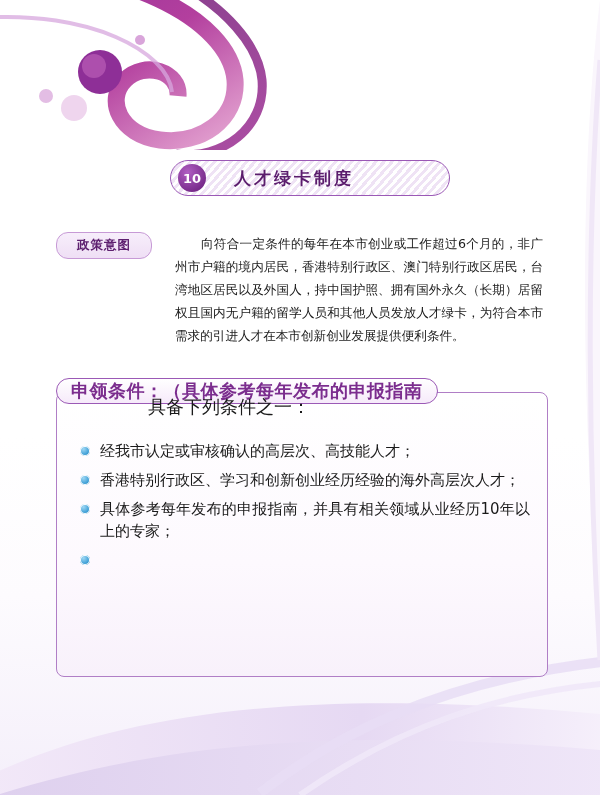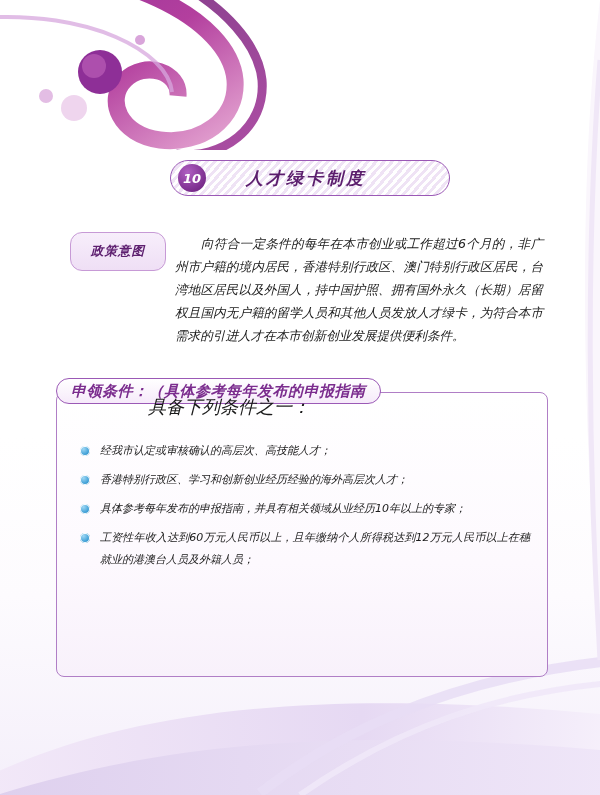--- a/index.html
+++ b/index.html
@@ -12,21 +12,20 @@
     font-family: "DejaVu Sans", "Liberation Sans", sans-serif;
     background: #ffffff;
     overflow: hidden;
   }
   .page {
     position: relative;
     width: 600px;
     height: 795px;
     background: linear-gradient(180deg, #ffffff 0%, #ffffff 55%, #fdfbfe 75%, #f4effa 100%);
     overflow: hidden;
-    font-style: italic;
   }
 
   
   .deco-top {
     position: absolute;
     top: 0;
     left: 0;
     width: 330px;
     height: 150px;
     overflow: hidden;
@@ -92,30 +91,29 @@
   .title-text {
     position: absolute;
     left: 64px;
     top: 0;
     height: 36px;
     line-height: 36px;
     font-size: 17px;
     font-weight: bold;
     color: #5b1d6d;
     letter-spacing: 3px;
-    margin-left: 12px;
   }
 
   
   .intent-label {
     position: absolute;
-    left: 70px;
+    left: 56px;
     top: 232px;
     width: 96px;
-    height: 39px;
+    height: 27px;
     border: 1px solid #c79ad6;
     border-radius: 12px;
     background: linear-gradient(180deg, #f7eefb 0%, #efdff5 100%);
     color: #5e2070;
     font-size: 12.5px;
     font-weight: bold;
     display: flex;
     align-items: center;
     justify-content: center;
     letter-spacing: 1px;
@@ -148,21 +146,21 @@
   .cond-header {
     position: absolute;
     left: 56px;
     top: 378px;
     height: 26px;
     padding: 0 14px;
     border: 1.2px solid #9b59b6;
     border-radius: 13px;
     background: linear-gradient(180deg, #ffffff 0%, #f6eafa 100%);
     color: #7b2d8e;
-    font-size: 15px;
+    font-size: 18px;
     font-weight: bold;
     display: flex;
     align-items: center;
     box-sizing: border-box;
     letter-spacing: 0.5px;
   }
   .cond-intro {
     position: absolute;
     left: 148px;
     top: 396px;
@@ -173,21 +171,21 @@
   .cond-list {
     position: absolute;
     left: 78px;
     top: 440px;
     width: 452px;
   }
   .cond-item {
     position: relative;
     padding-left: 22px;
     margin-bottom: 7px;
-    font-size: 11px;
+    font-size: 15px;
     line-height: 22px;
     color: #1a1a1a;
     text-align: justify;
   }
   .cond-item .bullet {
     position: absolute;
     left: 2px;
     top: 6px;
     width: 10px;
     height: 10px;
@@ -279,17 +277,16 @@
       <span>具体参考每年发布的申报指南，并具有相关领域从业经历10年以上的专家；</span>
     </div>
     <div class="cond-item">
       <span class="bullet"></span>
     </div>
     <div class="cond-item">
       <span class="bullet"></span>
     </div>
     <div class="cond-item">
       <span class="bullet"></span>
-      <span>工资性年收入达到60万元人民币以上，且年缴纳个人所得税达到12万元人民币以上在穗就业的港澳台人员及外籍人员；</span>
     </div>
   </div>
 
 </div>
 
 </body></html>

